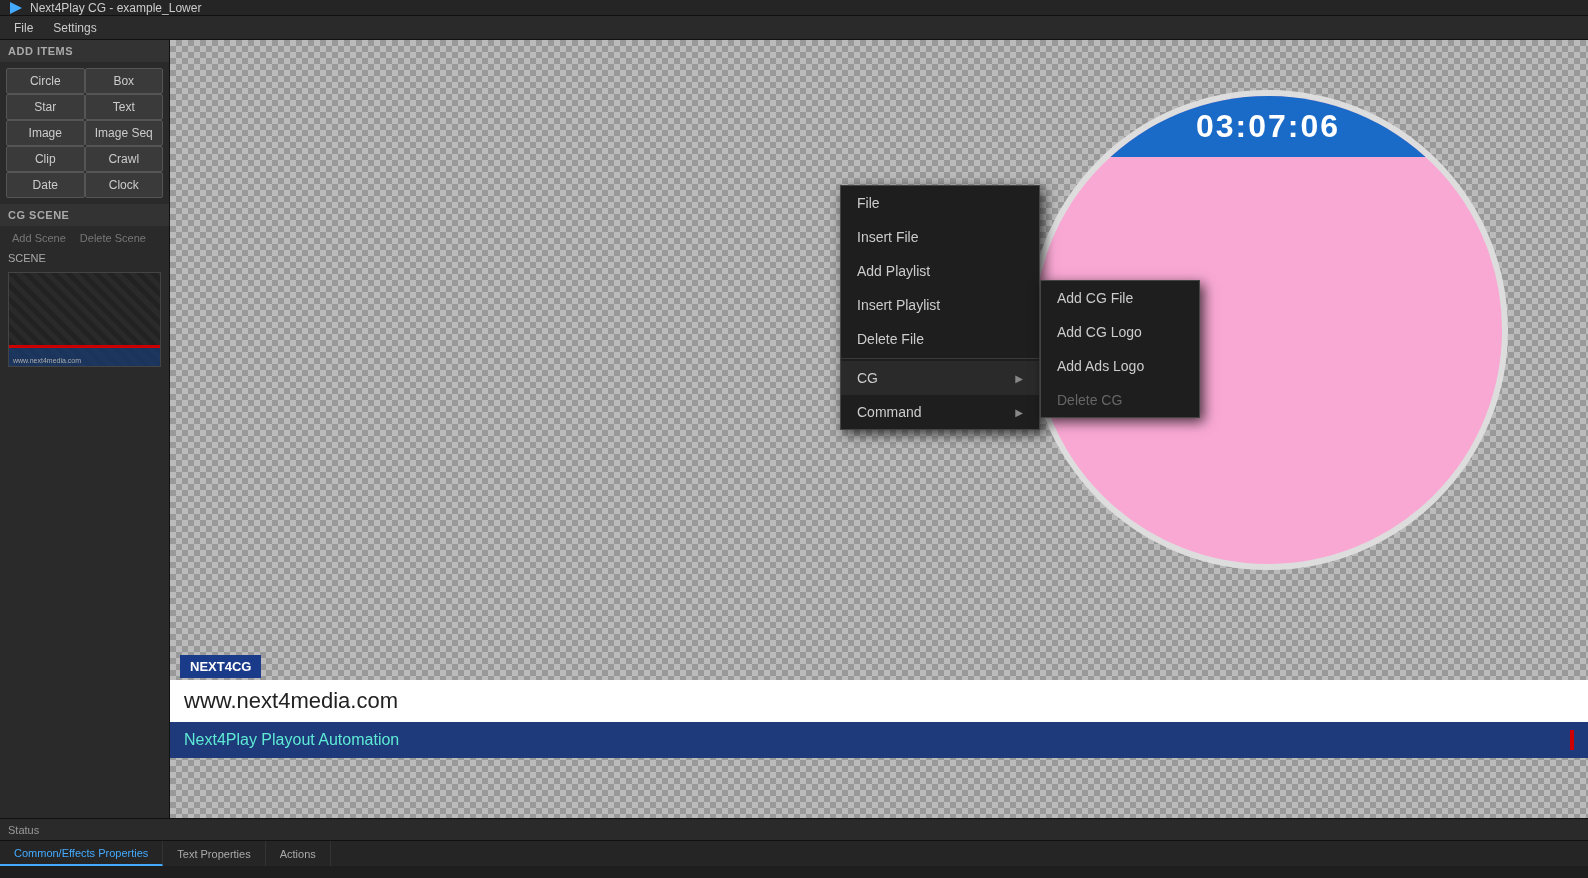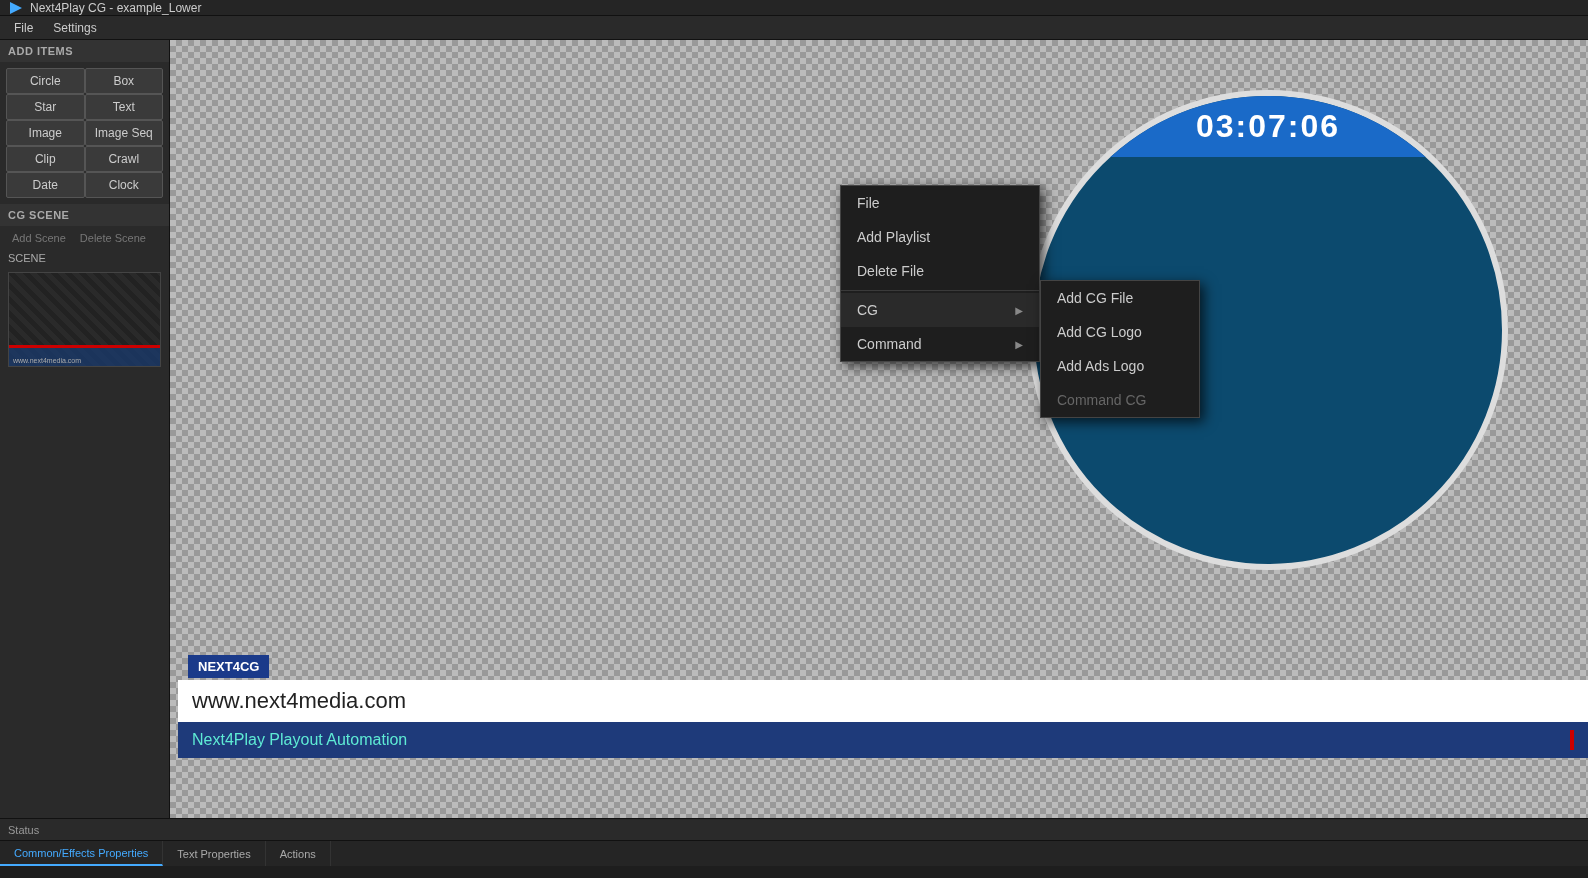--- a/index.html
+++ b/index.html
@@ -161,21 +161,21 @@
         linear-gradient(-45deg, transparent 75%, #999 75%);
       background-size: 12px 12px;
       background-position: 0 0, 0 6px, 6px -6px, -6px 0px;
       background-color: #bbb;
     }
 
     
     .lower-third {
       position: absolute;
       bottom: 60px;
-      left: 8px;
+      left: 0;
       right: 0;
     }
 
     .next4cg-badge {
       background: #1a3a8a;
       color: white;
       font-size: 13px;
       font-weight: bold;
       padding: 4px 10px;
       display: inline-block;
@@ -309,21 +309,21 @@
     }
 
     
     .clock-circle {
       position: absolute;
       top: 50px;
       right: 80px;
       width: 480px;
       height: 480px;
       border-radius: 50%;
-      background: #0c4a6e;
+      background: #f9a8d4;
       border: 6px solid #ddd;
       overflow: hidden;
       display: flex;
       flex-direction: column;
       align-items: stretch;
       justify-content: flex-start;
       z-index: 50;
     }
 
     .clock-time-bar {
@@ -407,21 +407,27 @@
 
       </div>
 
       <div class="context-menu-overlay">
 
         <div class="context-menu">
           <div class="context-menu-item">
             <span>File</span>
           </div>
           <div class="context-menu-item">
+            <span>Insert File</span>
+          </div>
+          <div class="context-menu-item">
             <span>Add Playlist</span>
+          </div>
+          <div class="context-menu-item">
+            <span>Insert Playlist</span>
           </div>
           <div class="context-menu-item">
             <span>Delete File</span>
           </div>
           <div class="context-menu-divider"></div>
           <div class="context-menu-item highlighted">
             <span>CG</span>
             <span class="arrow">▶</span>
           </div>
           <div class="context-menu-item">
@@ -434,21 +440,21 @@
           <div class="sub-menu-item">
             <span>Add CG File</span>
           </div>
           <div class="sub-menu-item">
             <span>Add CG Logo</span>
           </div>
           <div class="sub-menu-item">
             <span>Add Ads Logo</span>
           </div>
           <div class="sub-menu-item disabled">
-            <span>Command CG</span>
+            <span>Delete CG</span>
           </div>
         </div>
 
       </div>
 
     </div>
   </div>
 
   <div id="statusbar">
     <span>Status</span>

